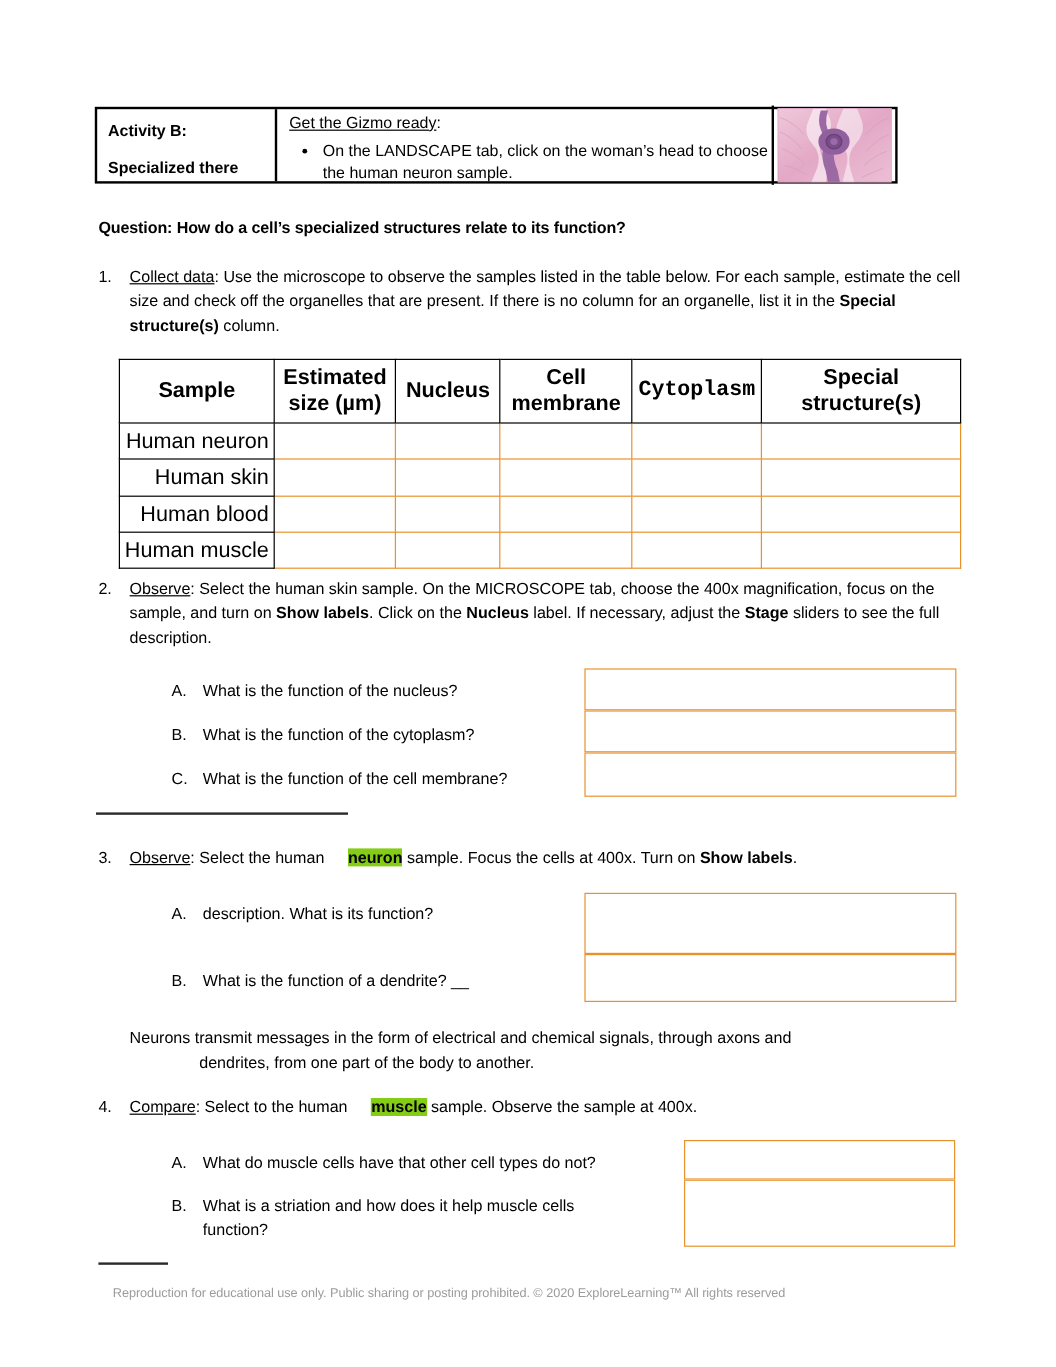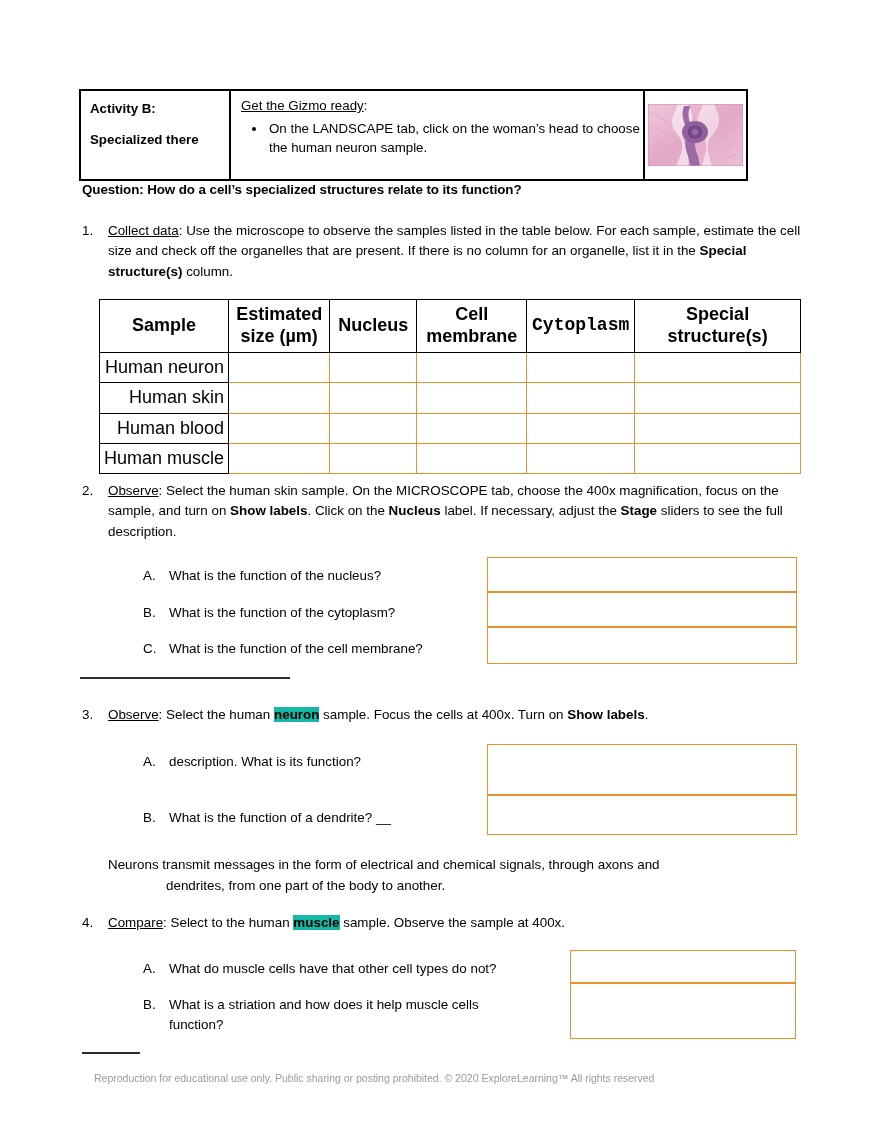--- a/index.html
+++ b/index.html
@@ -22,24 +22,25 @@
     height: 1139px;
     overflow: hidden;
   }
 
   
   .activity-box {
     position: absolute;
     left: 79px;
     top: 89px;
     width: 669px;
-    height: 92px;
+    height: 64px;
     border: 2px solid #000;
     box-sizing: border-box;
     display: flex;
+    align-items: center;
   }
   .activity-cell-title {
     width: 150px;
     box-sizing: border-box;
     border-right: 2px solid #000;
     padding: 8px 0 0 9px;
     font-size: 13.3px;
     font-weight: bold;
     line-height: 1.55;
   }
@@ -99,22 +100,23 @@
     top: 0;
     width: 22px;
   }
   .numitem .body {
     margin-left: 26px;
     display: block;
   }
   u.u { text-decoration: underline; margin-top: 16px; }
   b { font-weight: bold; }
   .hl {
-    background: #14b8a6;
+    background: #84cc16;
     font-weight: bold;
+    margin-left: 16px;
   }
 
   
   .data-table {
     position: absolute;
     left: 99px;
     top: 299px;
     width: 702px;
     border-collapse: collapse;
     font-size: 18px;

